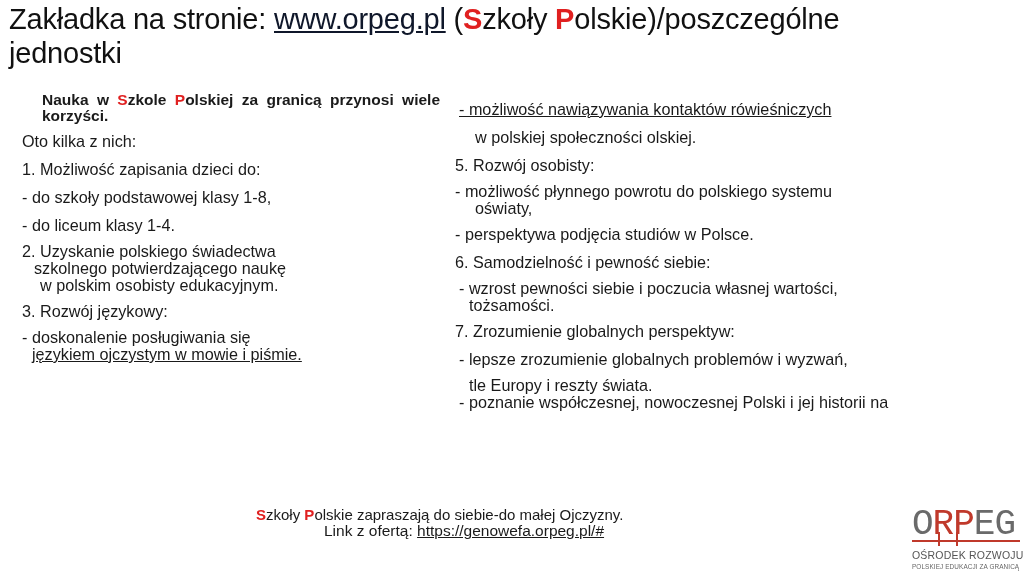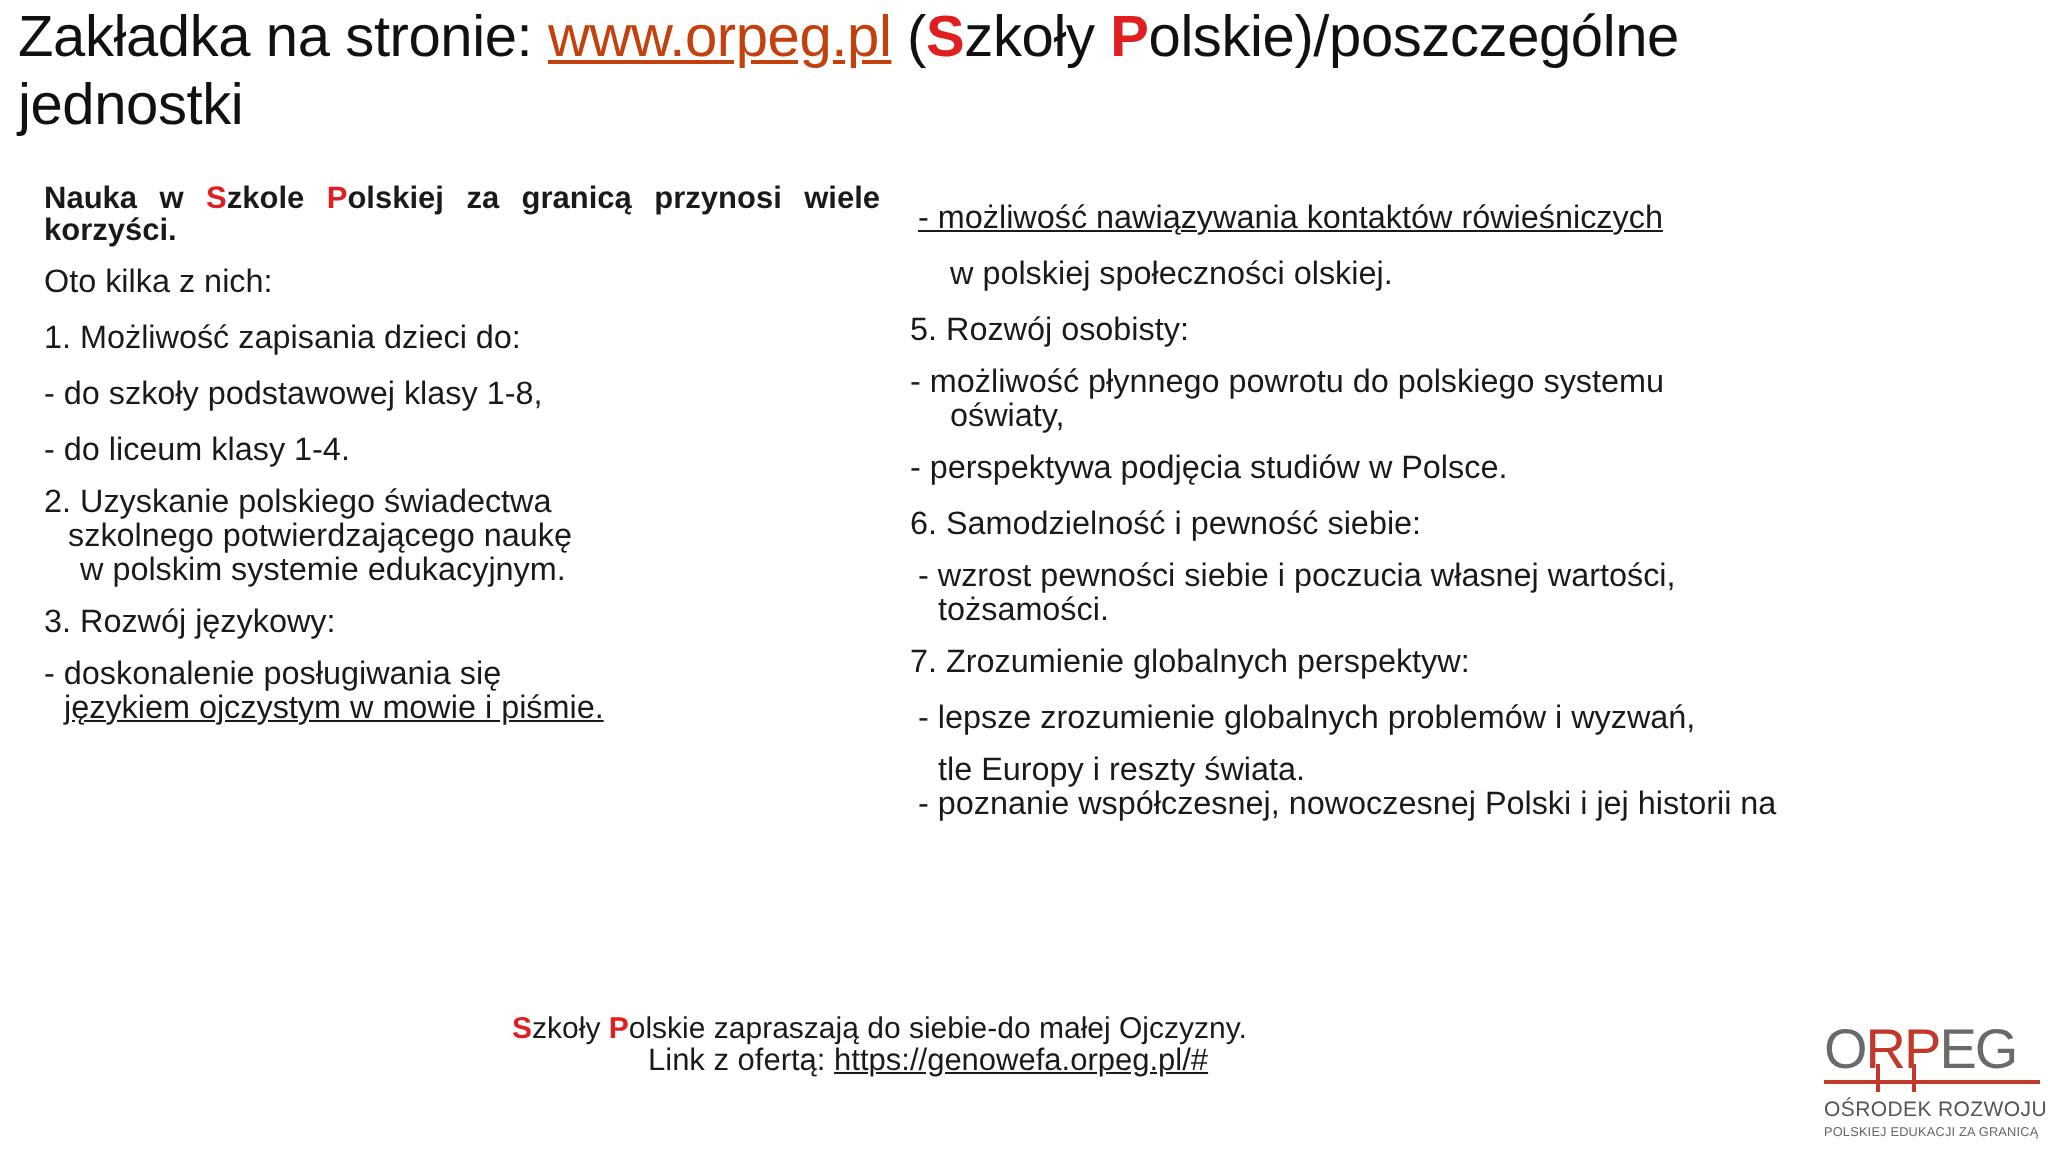--- a/index.html
+++ b/index.html
@@ -4,53 +4,53 @@
 <style>
   * { box-sizing: border-box; margin: 0; padding: 0; }
   html, body { width: 1024px; height: 576px; background: #ffffff; overflow: hidden; }
   body { position: relative; font-family: "Liberation Sans", "DejaVu Sans", sans-serif; color: #1a1a1a; }
 
   .title {
     position: absolute; left: 9px; top: 2px; width: 1000px;
     font-size: 29px; line-height: 34px; color: #111;
     letter-spacing: -0.2px;
   }
-  .title a { color: #c2410c; text-decoration: underline; }
+  .title a { color: #0f172a; text-decoration: underline; }
   .red { color: #e02020; font-weight: bold; }
 
   .col { position: absolute; font-size: 16.2px; color: #1a1a1a; }
   .col-left { left: 22px; top: 92px; width: 418px; }
   .col-right { left: 455px; top: 92px; width: 520px; }
 
   .line { white-space: nowrap; }
   .gap { margin-top: 7px; }
   .tight { line-height: 17px; }
   .normal { line-height: 21px; }
 
   .intro {
     font-weight: bold; font-size: 15.5px; line-height: 16px;
-    text-align: justify; text-align-last: left;
+    text-align: justify; text-align-last: left; margin-left: 20px;
   }
   .indent1 { padding-left: 12px; }
   .indent2 { padding-left: 18px; }
   .indent3 { padding-left: 10px; text-decoration: underline; }
   .indent4 { padding-left: 16px; }
 
   .footer-invite {
     position: absolute; left: 256px; top: 506px; font-size: 15px; color: #1a1a1a;
   }
   .footer-link {
     position: absolute; left: 304px; top: 522px; font-size: 15.5px; color: #1a1a1a; margin-left: 20px;
   }
   .footer-link a { color: #1a1a1a; text-decoration: underline; }
 
   .logo { position: absolute; left: 910px; top: 510px; width: 112px; height: 64px; }
   .logo-mark {
-    position: absolute; left: 2px; top: 0; font-family: Liberation Sans, sans-serif;
-    font-size: 28px; line-height: 30px; color: #6a6a6a; letter-spacing: -1px;
+    position: absolute; left: 2px; top: 0; font-family: Liberation Mono, monospace;
+    font-size: 36px; line-height: 30px; color: #6a6a6a; letter-spacing: -1px;
   }
   .logo-mark .rp { color: #c0392b; }
   .logo-rule { position: absolute; left: 2px; top: 30px; width: 108px; height: 1.5px; background: #c0392b; }
   .logo-stem1 { position: absolute; left: 28px; top: 22px; width: 1.5px; height: 14px; background: #c0392b; }
   .logo-stem2 { position: absolute; left: 46px; top: 22px; width: 1.5px; height: 14px; background: #c0392b; }
   .logo-name { position: absolute; left: 2px; top: 39px; font-size: 10.5px; color: #555; letter-spacing: 0.2px; white-space: nowrap; }
   .logo-sub { position: absolute; left: 2px; top: 53px; font-size: 6.4px; color: #666; letter-spacing: 0.1px; white-space: nowrap; }
 </style>
 </head>
 <body>
@@ -66,21 +66,21 @@
   <div class="intro">
     <span>Nauka w </span><span class="red">S</span><span>zkole </span><span class="red">P</span><span>olskiej za granicą przynosi wiele korzyści.</span>
   </div>
   <div class="line normal gap">Oto kilka z nich:</div>
   <div class="line normal gap">1. Możliwość zapisania dzieci do:</div>
   <div class="line normal gap">- do szkoły podstawowej klasy 1-8,</div>
   <div class="line normal gap">- do liceum klasy 1-4.</div>
   <div class="gap">
     <div class="line tight">2. Uzyskanie polskiego świadectwa</div>
     <div class="line tight indent1">szkolnego potwierdzającego naukę</div>
-    <div class="line tight indent2">w polskim systemie edukacyjnym.</div>
+    <div class="line tight indent2">w polskim osobisty edukacyjnym.</div>
   </div>
   <div class="line normal gap">3. Rozwój językowy:</div>
   <div class="gap">
     <div class="line tight">- doskonalenie posługiwania się</div>
     <div class="line tight indent3">językiem ojczystym w mowie i piśmie.</div>
   </div>
 </div>
 
 <div class="col col-right">
   <div class="line normal gap indent3" style="padding-left:4px">-  możliwość nawiązywania kontaktów rówieśniczych</div>

